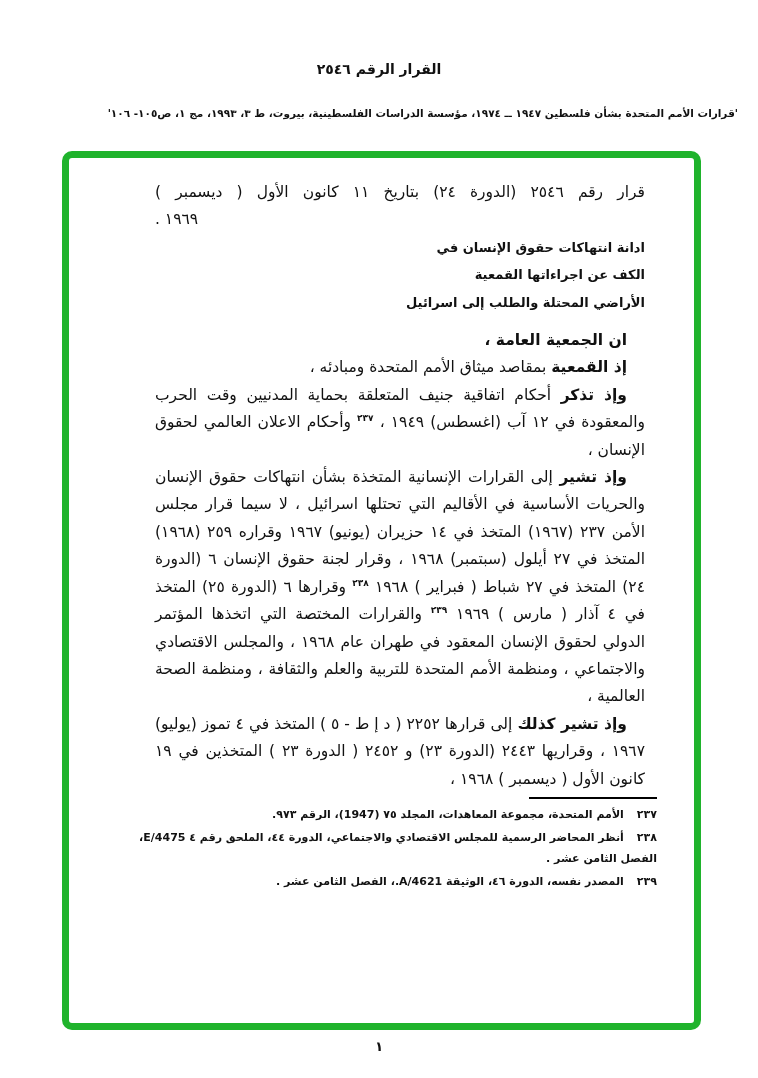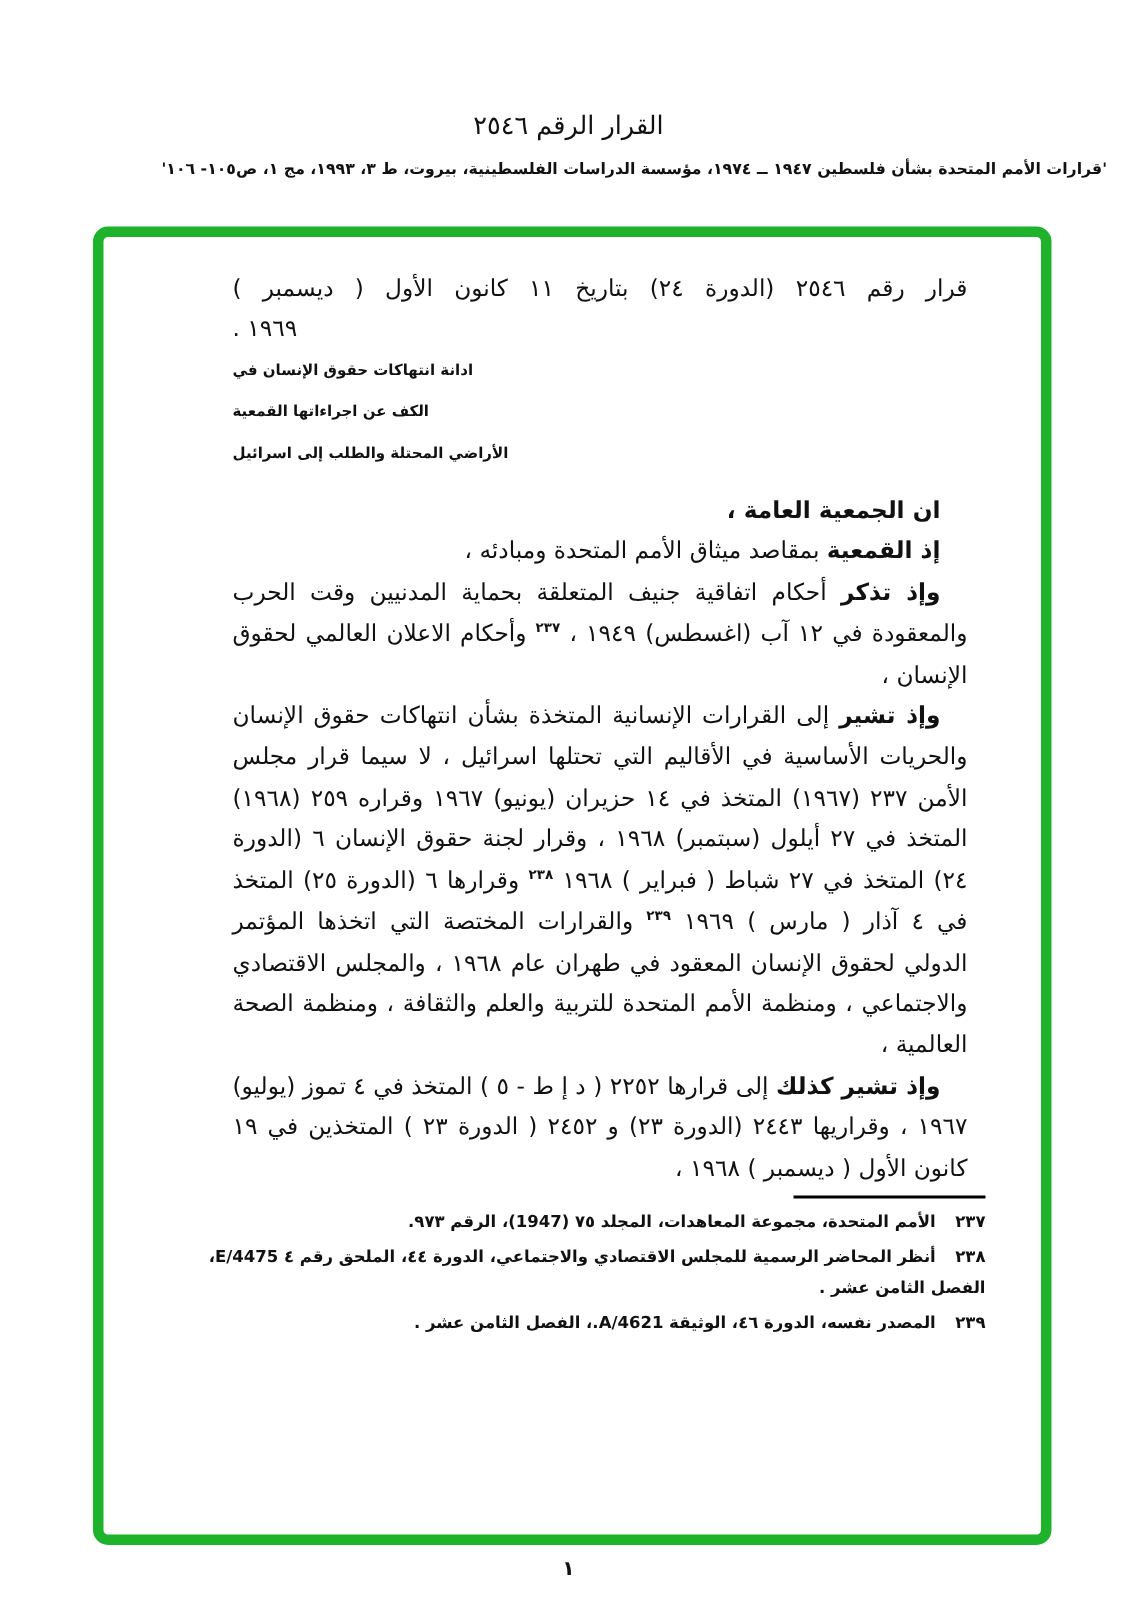--- a/index.html
+++ b/index.html
@@ -11,24 +11,24 @@
     position: relative;
     width: 758px;
     height: 1078px;
     background: #ffffff;
     overflow: hidden;
     direction: rtl;
     color: #111;
   }
   .doc-title {
     position: absolute;
-    top: 74px; left: 0; right: 0;
+    top: 61px; left: 0; right: 0;
     text-align: center;
-    font-size: 17px;
-    font-weight: normal;
+    font-size: 14px;
+    font-weight: bold;
     letter-spacing: 1px;
   }
   .doc-source {
     position: absolute;
     top: 107px; left: 20px; right: 20px;
     text-align: right;
     font-size: 10.5px;
     font-weight: bold;
     white-space: nowrap;
   }
@@ -52,23 +52,23 @@
   .intro-line1 {
     margin: 0;
     text-align: justify;
     text-align-last: justify;
   }
   .intro-line2 {
     margin: 0;
     text-align: left;
   }
   .heading {
-    text-align: left;
+    text-align: right;
     font-weight: bold;
-    font-size: 10px;
+    font-size: 13px;
   }
   .body-block { margin-top: 11px; }
   .body-block p {
     margin: 0;
     text-align: justify;
     text-indent: 18px;
   }
   .body-block .bold { font-weight: bold; }
   .body-block sup {
     font-size: 9px;

